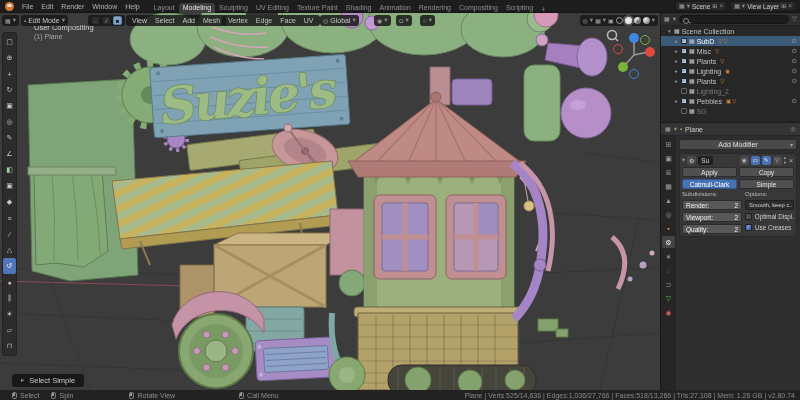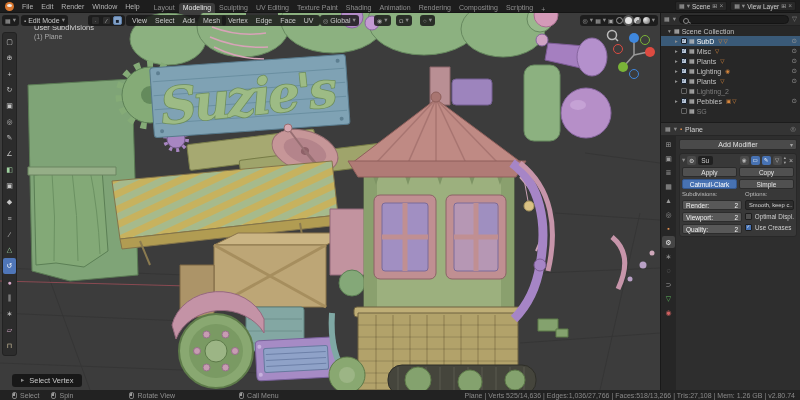--- a/index.html
+++ b/index.html
@@ -466,21 +466,21 @@
       <div class="tool">∕</div>
       <div class="tool green">△</div>
       <div class="tool active">↺</div>
       <div class="tool pink">●</div>
       <div class="tool">∥</div>
       <div class="tool">∗</div>
       <div class="tool pink">▱</div>
       <div class="tool tan">⊓</div>
     </div>
 
-    <div class="vp-txt1">User Subdivisions</div>
+    <div class="vp-txt1">User Compositing</div>
     <div class="vp-txt2">(1) Plane</div>
 
     <svg class="gizmo" width="52" height="56" viewBox="0 0 52 56">
       <g>
         <circle cx="8" cy="8" r="4.5" fill="none" stroke="#bbb" stroke-width="1.5"></circle>
         <line x1="11" y1="11" x2="14" y2="14" stroke="#bbb" stroke-width="1.5"></line>
       </g>
       <g stroke="#9a9a9a" stroke-width="1.5">
         <line x1="30" y1="28" x2="30" y2="13"></line>
           <line x1="30" y1="28" x2="44" y2="25"></line>
@@ -489,21 +489,21 @@
       <circle cx="30" cy="11" r="5" fill="#3f87dd"></circle>
       <circle cx="46" cy="25" r="5" fill="#dd4b41"></circle>
       <circle cx="19" cy="40" r="5" fill="#7ab438"></circle>
       <circle cx="14" cy="22" r="4.5" fill="#3c3c3c" stroke="#dd4b41"></circle>
       <circle cx="41" cy="13" r="4.5" fill="#3c3c3c" stroke="#7ab438"></circle>
       <circle cx="30" cy="47" r="4.5" fill="#3c3c3c" stroke="#3f87dd"></circle>
     </svg>
 
     <div class="operator">
       <span class="gx">▸</span>
-      <span>Select Vertex</span>
+      <span>Select Simple</span>
     </div>
   </div>
 
   <div class="outliner">
     <div class="ol-head">
       <span class="g">▦</span>
       <span class="gx">▾</span>
       <span class="search">
           <input style="">
         </span>

